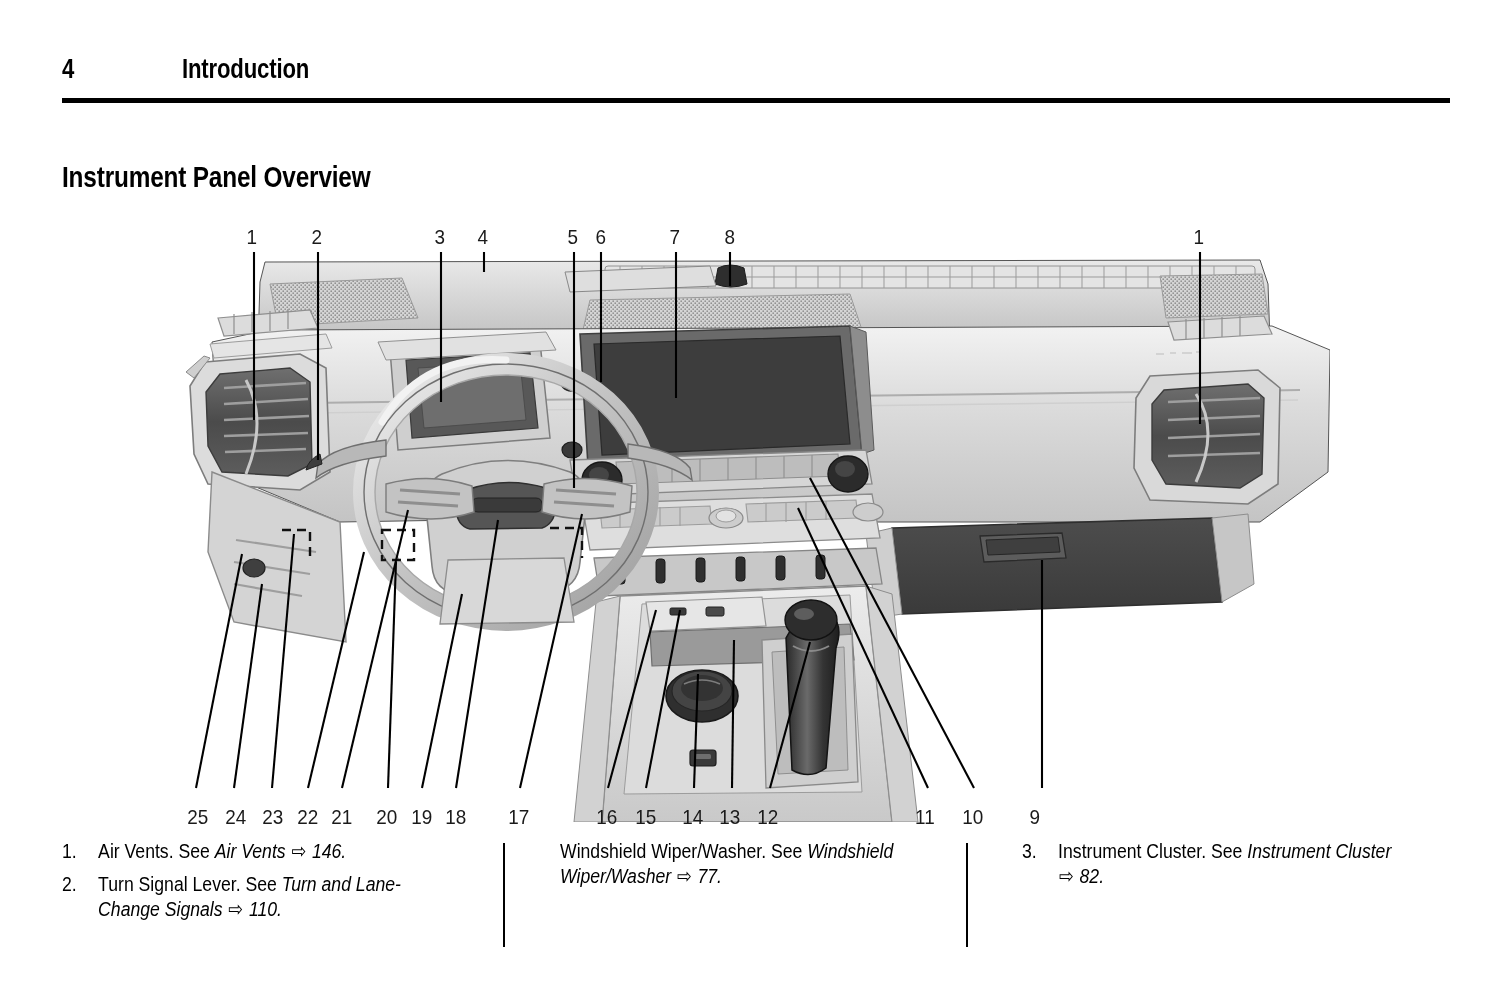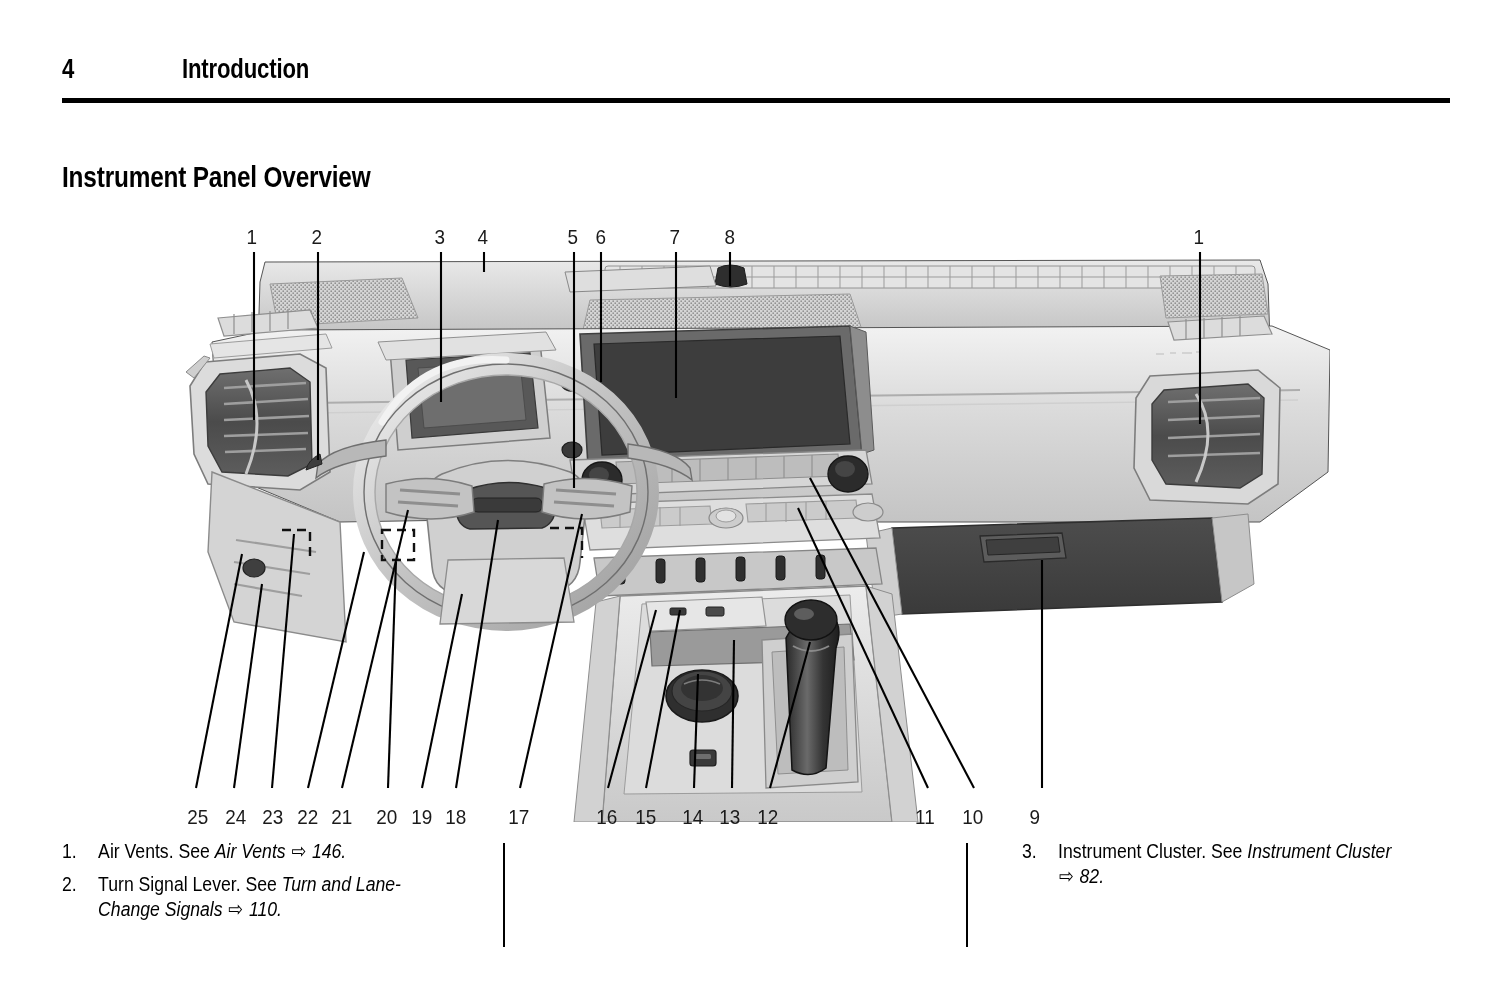--- a/index.html
+++ b/index.html
@@ -465,20 +465,26 @@
     <div class="legend-col" style="left: 62px; width: 420px;">
       <div class="legend-item">
         <span class="legend-num">1.</span>
         <span class="legend-text"><span>Air Vents. See </span><i>Air Vents </i><span class="ref-arrow">⇨</span><i> 146.</i></span>
       </div>
       <div class="legend-item">
         <span class="legend-num">2.</span>
         <span class="legend-text"><span>Turn Signal Lever. See </span><i>Turn and Lane-Change Signals </i><span class="ref-arrow">⇨</span><i> 110.</i></span>
       </div>
     </div>
+    <div class="legend-col" style="left: 560px; width: 420px;">
+      <div class="legend-item">
+        <span class="legend-num"></span>
+        <span class="legend-text" style="padding-left: 0px;"><span>Windshield Wiper/Washer. See </span><i>Windshield Wiper/Washer </i><span class="ref-arrow">⇨</span><i> 77.</i></span>
+      </div>
+    </div>
     <div class="legend-col" style="left: 1022px; width: 430px;">
       <div class="legend-item">
         <span class="legend-num">3.</span>
         <span class="legend-text"><span>Instrument Cluster. See </span><i>Instrument Cluster </i><span class="ref-arrow">⇨</span><i> 82.</i></span>
       </div>
     </div>
     <div class="col-divider" style="left: 503px;"></div>
     <div class="col-divider" style="left: 966px;"></div>
   </div>
 

